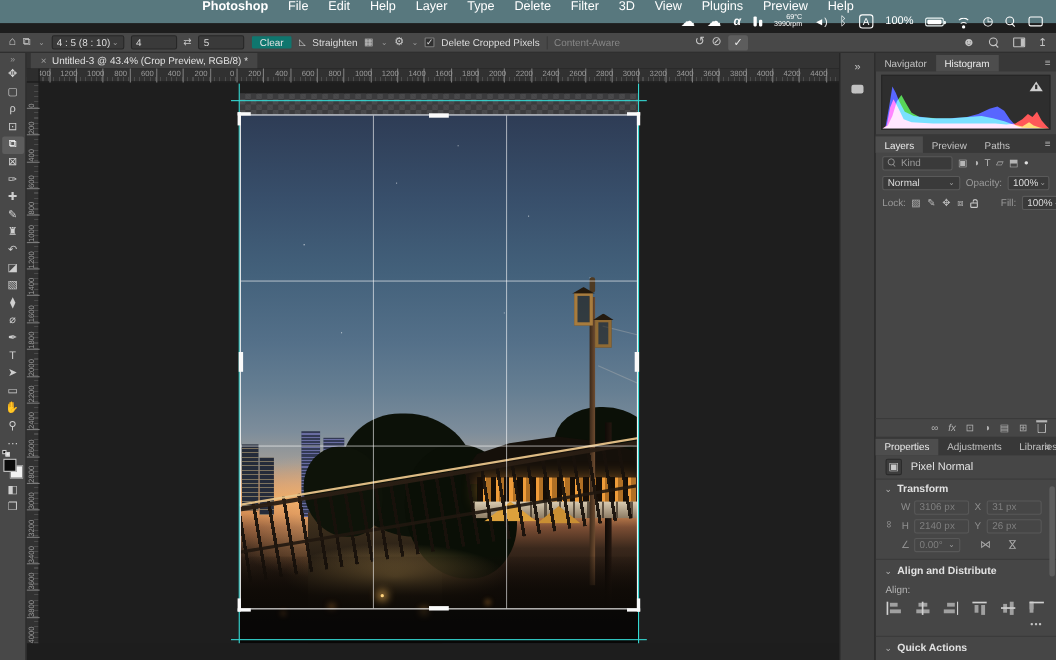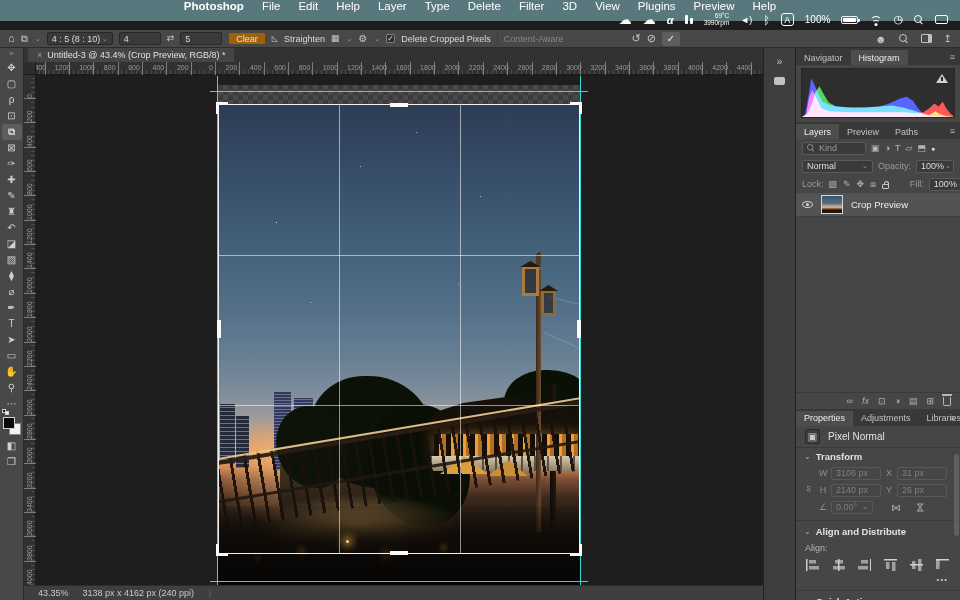--- a/index.html
+++ b/index.html
@@ -45,21 +45,21 @@
 
   
   #optionsbar{position:absolute;left:0;top:30px;width:960px;height:18px;background:#484848;
     border-bottom:1px solid #2c2c2c;display:flex;align-items:center;padding:0 8px;gap:6px;font-size:9px;z-index:40;}
   .ob-ic{color:#c9c9c9;font-size:11px;line-height:11px;}
   .ob-chev{color:#9a9a9a;font-size:7px;margin-left:1px;}
   .field{height:13px;background:#3a3a3a;border:1px solid #272727;border-radius:2px;
     display:flex;align-items:center;padding:0 4px;color:#ddd;font-size:9px;}
   .ratio{width:66px;justify-content:space-between;}
   .num{width:42px;}
-  .btn-clear{height:13px;background:#a16207;border:1px solid #474747;border-radius:2px;color:#e3e3e3;
+  .btn-clear{height:13px;background:#0f766e;border:1px solid #474747;border-radius:2px;color:#e3e3e3;
     display:flex;align-items:center;padding:0 7px;font-size:9px;}
   .cbx{width:9px;height:9px;background:#303030;border:1px solid #7d7d7d;border-radius:1px;
     color:#e0e0e0;font-size:8px;line-height:8px;display:flex;align-items:center;justify-content:center;}
   .ob-lbl{color:#dcdcdc;}
   .ob-dim{color:#868686;}
   .sep{width:1px;height:12px;background:#3a3a3a;}
   .commit{width:18px;height:14px;background:#5d5d5d;border-radius:2px;display:flex;align-items:center;justify-content:center;color:#ececec;font-size:10px;}
   .ob-right{margin-left:auto;display:flex;align-items:center;gap:12px;color:#c5c5c5;}
   .ws-ic{width:11px;height:9px;border:1.2px solid #c0c0c0;border-radius:1px;position:relative;}
   .ws-ic::before{content:"";position:absolute;right:0;top:0;bottom:0;width:3px;background:#c0c0c0;}
@@ -518,25 +518,20 @@
       <div class="h-corner h-bl"></div>
       <div class="h-corner h-br"></div>
       <div class="h-mid-h" style="top:-2px"></div>
       <div class="h-mid-h" style="bottom:-2px"></div>
       <div class="h-mid-v" style="left:-2px"></div>
       <div class="h-mid-v" style="right:-2px"></div>
     </div>
 
   </div>
 
-  <div id="statusbar">
-    <span>43.35%</span>
-    <span>3138 px x 4162 px (240 ppi)</span>
-    <span class="chev">〉</span>
-  </div>
 
   <div id="side-strip">
     <span class="strip-ic">»</span>
     <span class="bubble"></span>
   </div>
 
   <div id="panels">
 
     <div class="ptabs" id="tabs-hist">
 
@@ -594,25 +589,20 @@
           <span class="fl-ic">✎</span>
           <span class="fl-ic">✥</span>
           <span class="fl-ic">⧈</span>
           <span class="padlock"></span>
         </div>
       <span class="dimlbl" style="margin-left:16px">Fill:</span>
       <div class="selbox sel-pct">
         <span>100%</span>
         <span class="ob-chev">⌄</span>
       </div>
-    </div>
-    <div class="layer-row">
-      <span class="eye"></span>
-      <span class="thumb-img"></span>
-      <span class="layer-name">Crop Preview</span>
     </div>
     <div class="layers-empty"></div>
     <div class="layers-footer" id="layer-actions">
         <span class="lf-ic">∞</span>
         <span class="lf-ic" style="font-style: italic;">fx</span>
         <span class="lf-ic">⊡</span>
         <span class="lf-ic">◑</span>
         <span class="lf-ic">▤</span>
         <span class="lf-ic">⊞</span>
         <span class="trash"></span>

